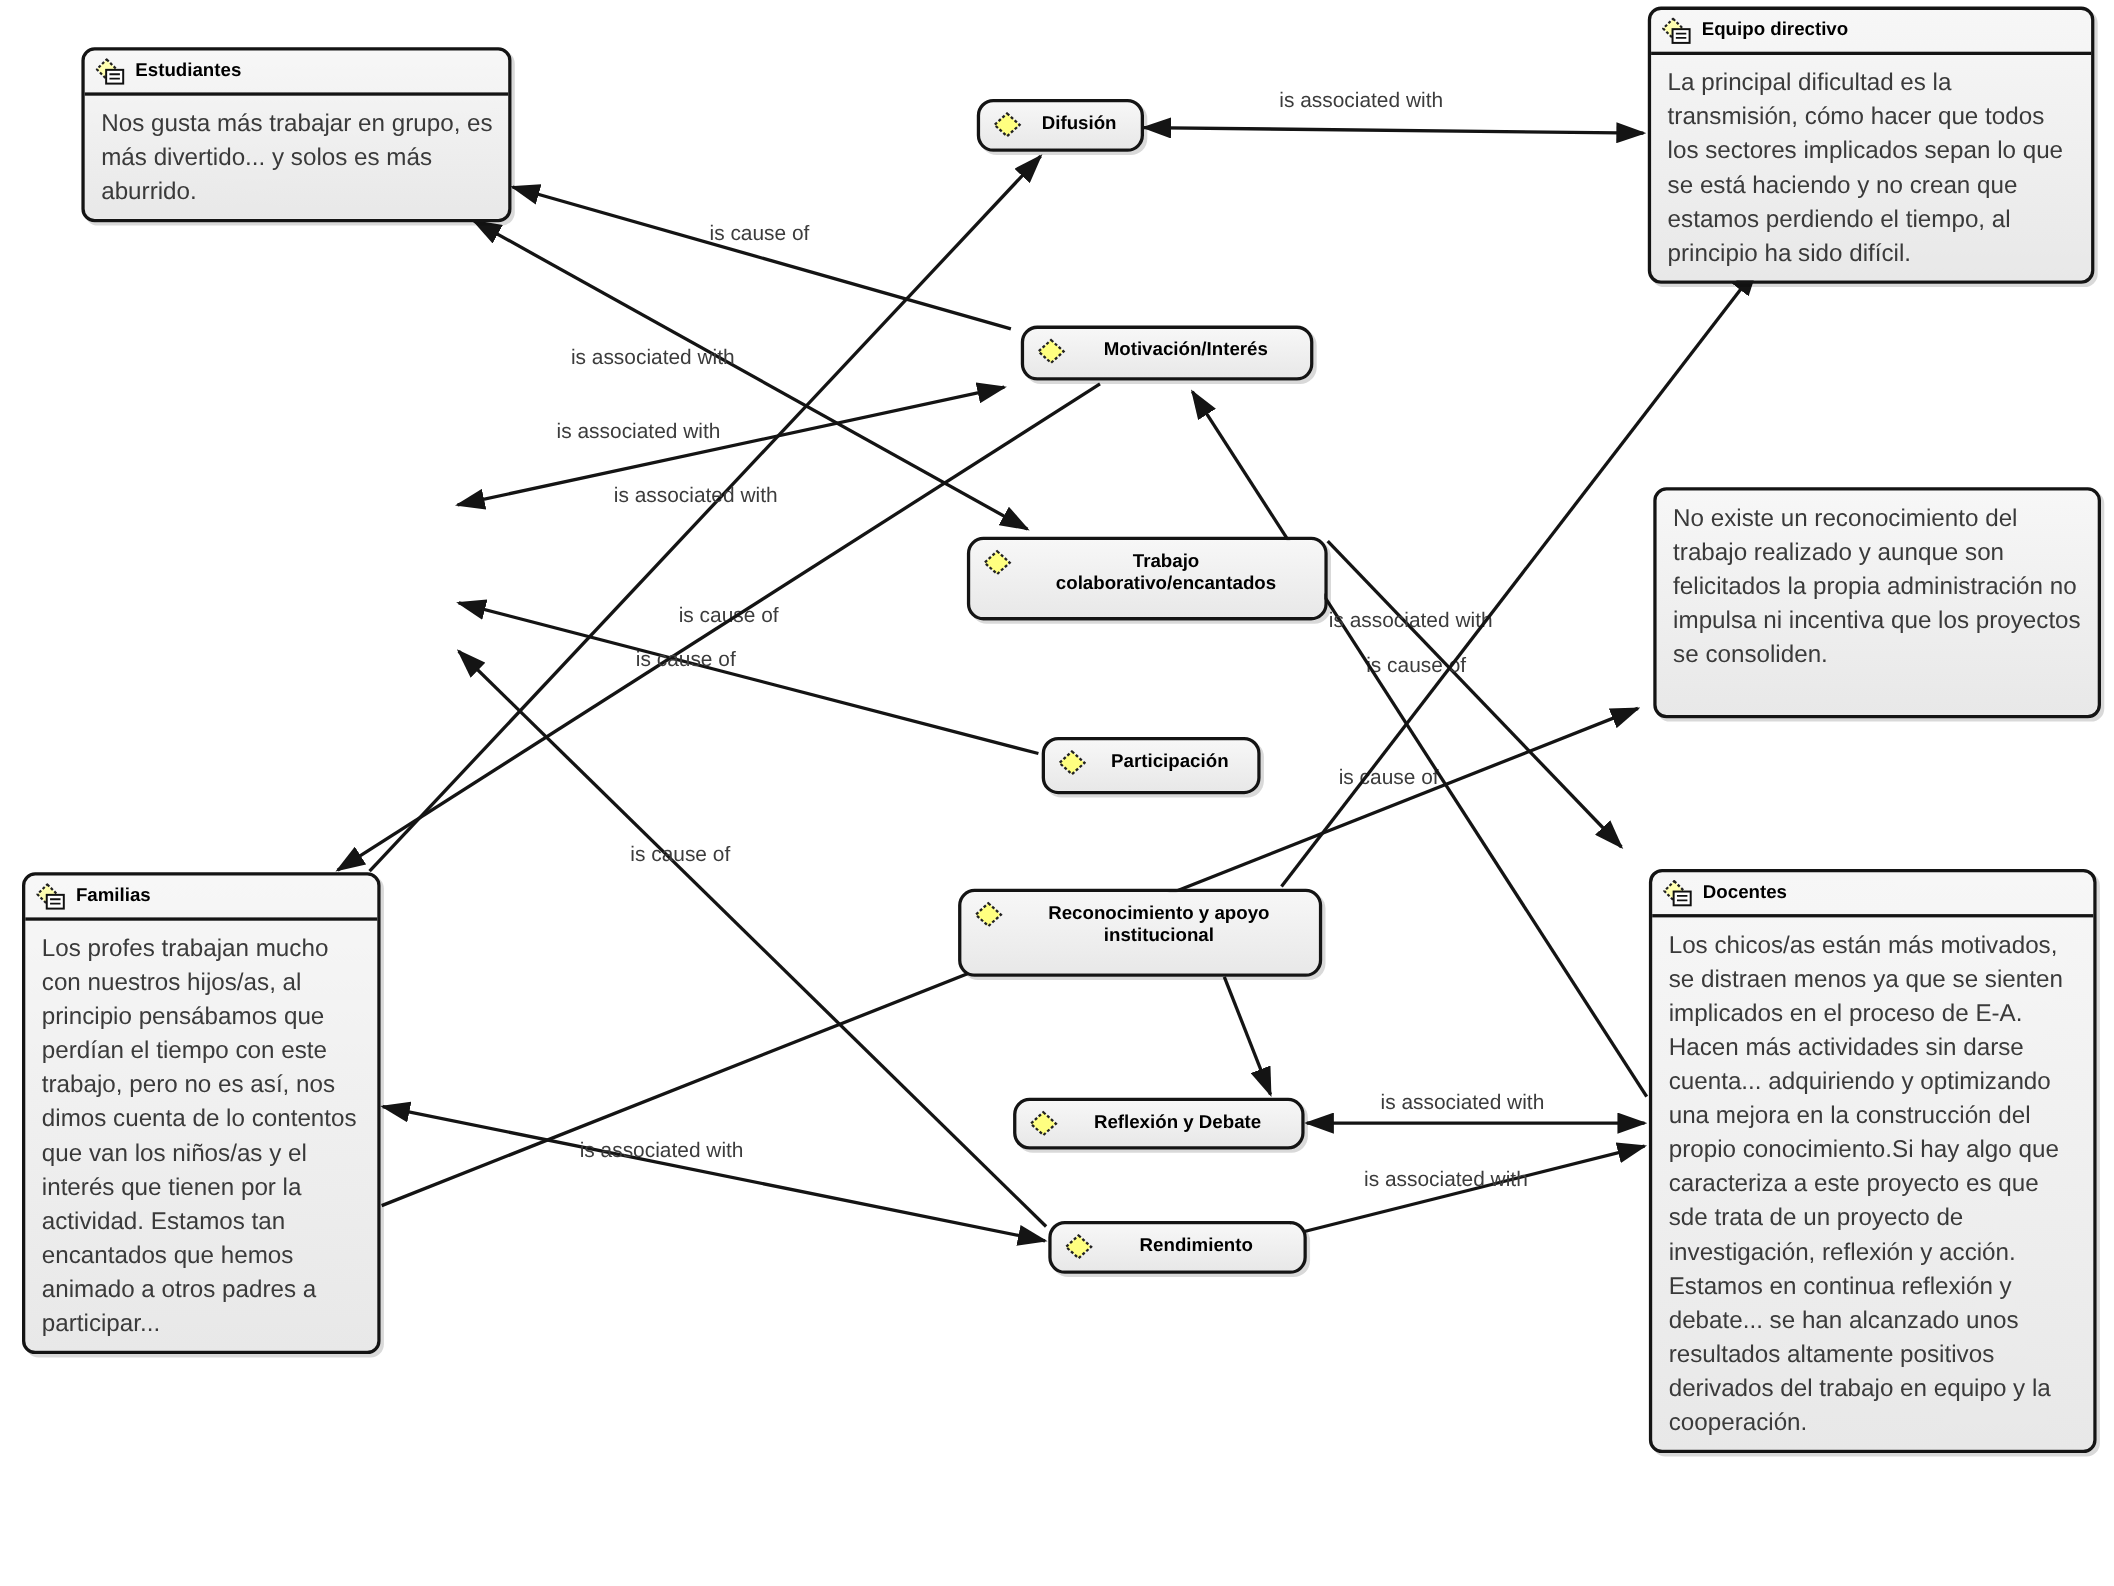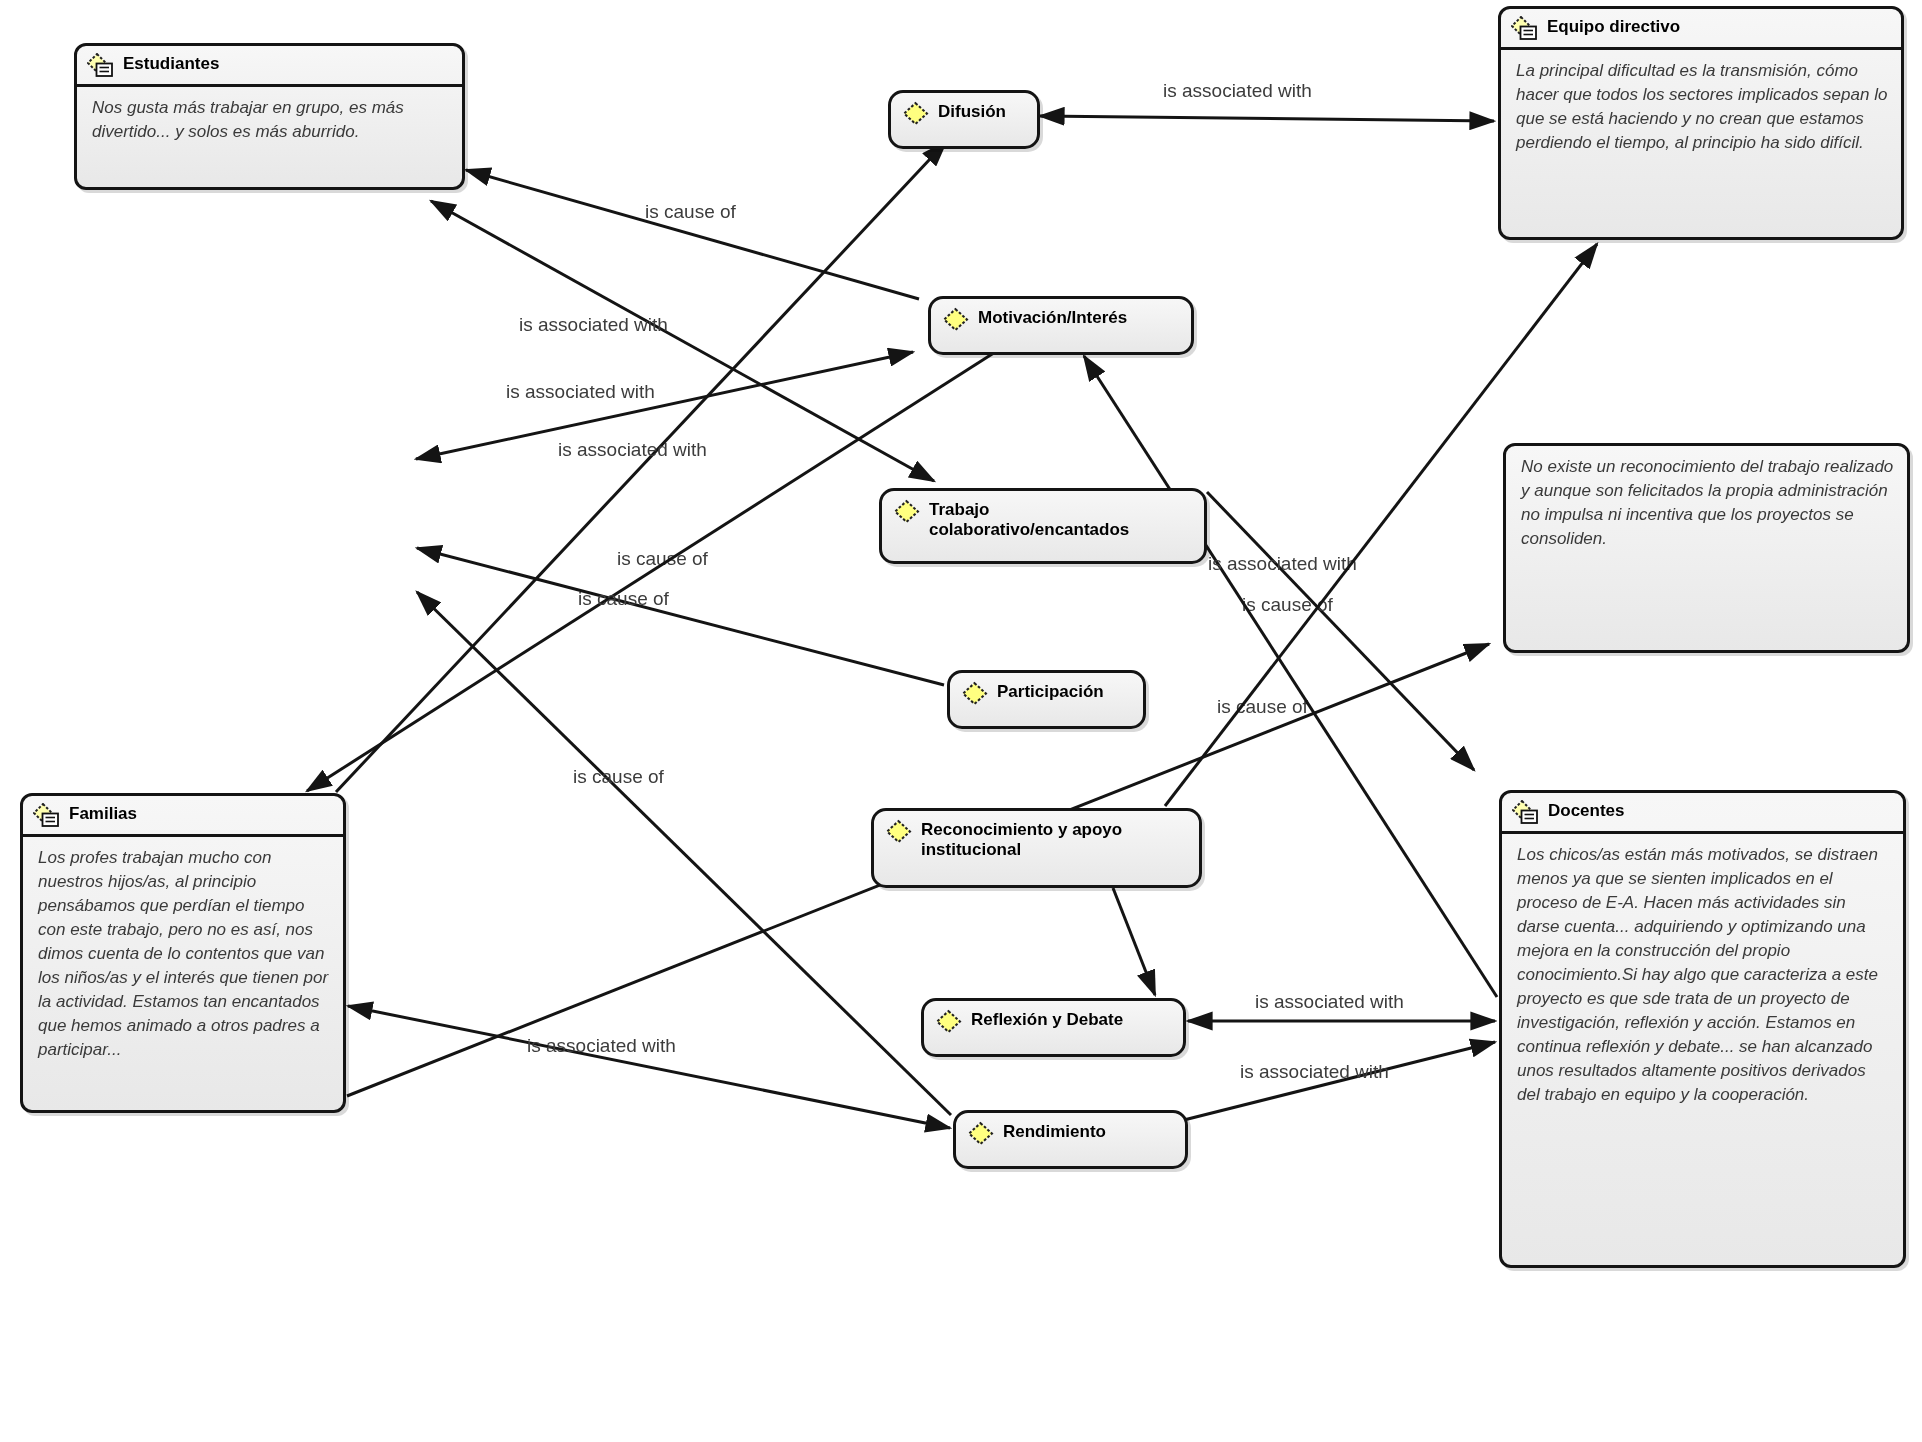--- a/index.html
+++ b/index.html
@@ -8,25 +8,25 @@
   #edges{position:absolute;left:0;top:0;}
   .edge-label{font-family:"Liberation Sans","DejaVu Sans",sans-serif;font-size:19px;fill:#3c3c3c;}
   .node{position:absolute;box-sizing:border-box;
         background:linear-gradient(180deg,#f7f7f7 0%,#e8e8e8 100%);
         border:3px solid #141414;border-radius:12px;
         box-shadow:3px 3px 0 rgba(0,0,0,0.15);}
   .node.code{border-radius:15px;}
   .hdr{display:flex;align-items:flex-start;gap:9px;padding:8px 12px 6px 10px;
        font-weight:bold;font-size:17px;line-height:1.2;color:#000;}
   .node.memo .hdr{border-bottom:3px solid #141414;}
-  .node.code .hdr{padding:9px 13px 20px 11px;}
+  .node.code .hdr{padding:9px 13px 8px 11px;text-align:center;}
   .icon{flex:0 0 auto;width:27px;height:25px;margin-top:-1px;}
   .icon svg{display:block;width:100%;height:100%;}
   .ttl{flex:1 1 auto;}
-  .body{padding:9px 12px 10px 15px;font-style:italic;font-size:17px;
+  .body{padding:9px 12px 10px 15px;font-size:22px;
         line-height:1.41;color:#3a3a3a;}
 </style>
 </head>
 <body>
 
 <div id="canvas">
     <svg id="edges" width="1922" height="1442" viewBox="0 0 1922 1442">
       <defs>
         <marker id="arrE" markerWidth="9" markerHeight="6.4" refX="8.2" refY="3.2" orient="auto">
           <path d="M0,0 L9,3.2 L0,6.4 Z" fill="#141414"></path>

